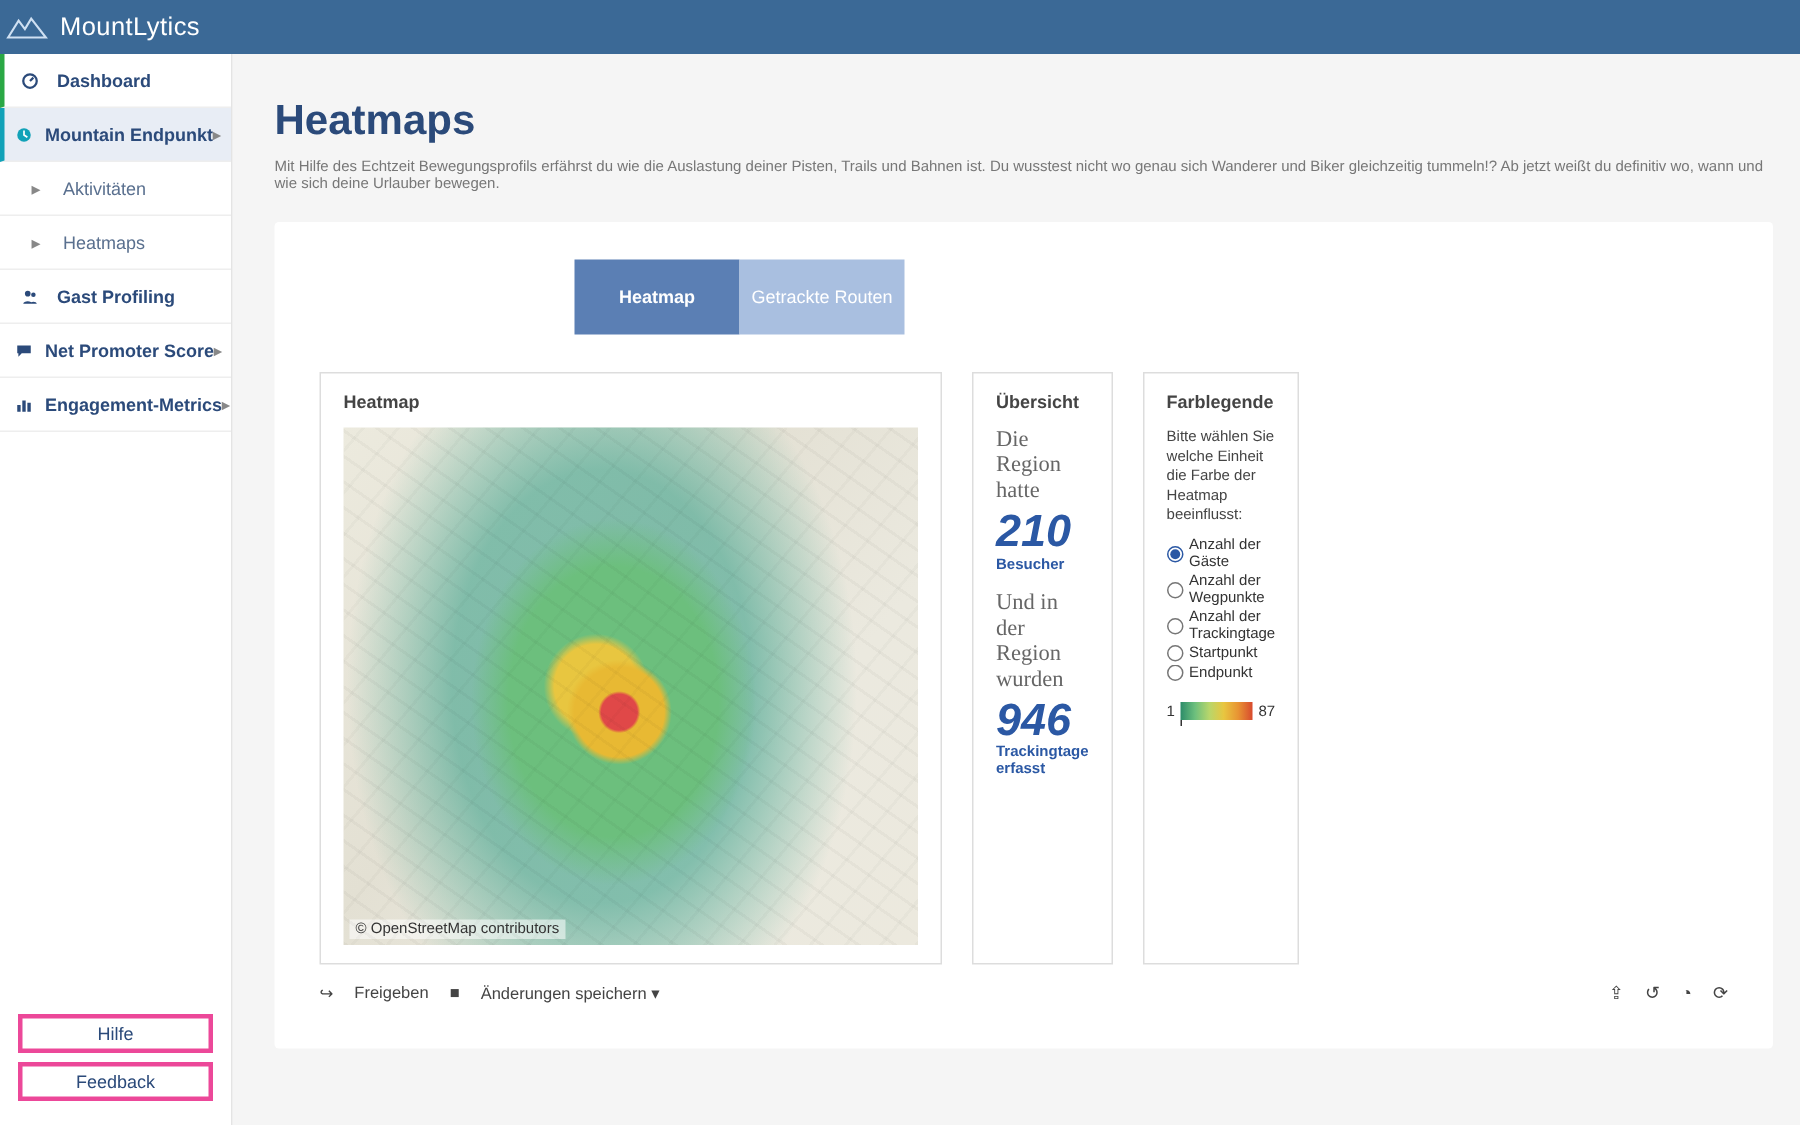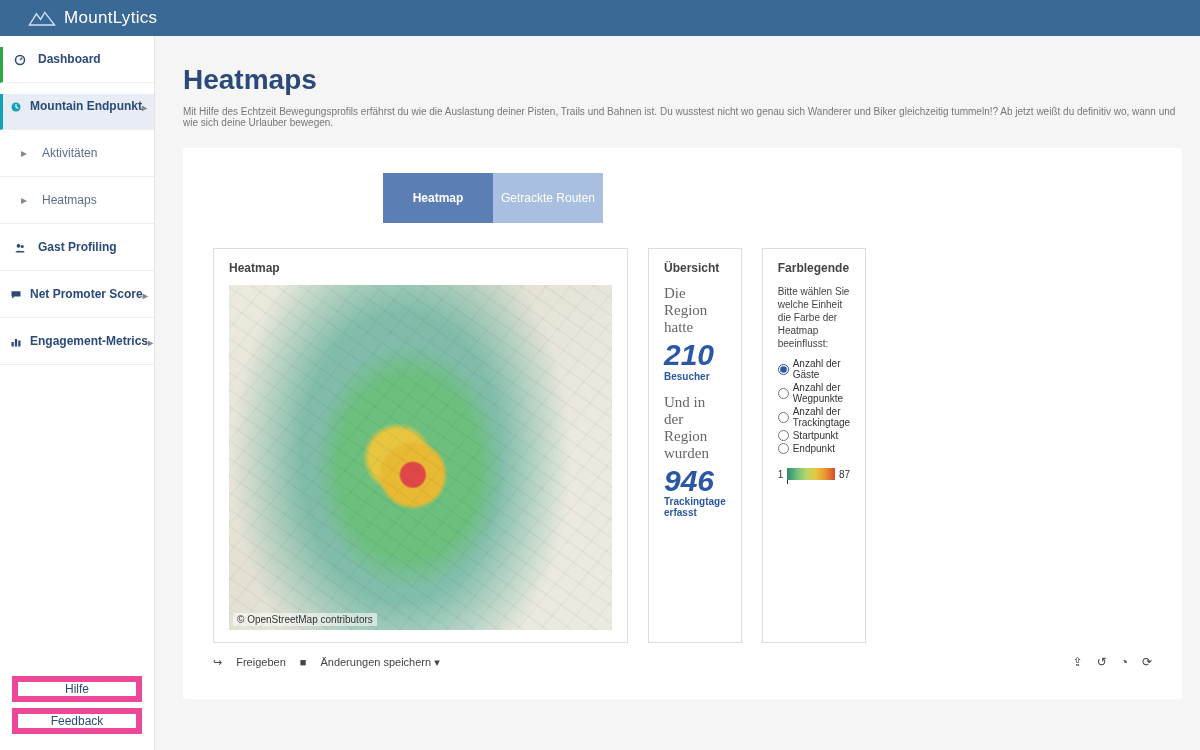--- a/index.html
+++ b/index.html
@@ -11,50 +11,49 @@
   overflow: hidden;
   color: #333;
 }
 
 
 .topbar {
   height: 36px;
   background: #3b6996;
   display: flex;
   align-items: center;
-  padding: 0 28px;
+  padding: 0 4px;
   color: #fff;
 }
 .logo-group { display: flex; align-items: center; gap: 8px; }
 .logo-svg { width: 28px; height: 18px; }
 .brand { font-size: 17px; font-weight: 400; letter-spacing: .3px; }
 
 
 .layout { display: flex; height: calc(750px - 36px); }
 .sidebar {
   width: 155px;
   background: #fff;
   border-right: 1px solid #e4e4e4;
   display: flex;
   flex-direction: column;
   font-size: 12px;
 }
 .nav { list-style: none; }
 .nav li {
   display: flex;
-  align-items: flex-end;
+  align-items: center;
   height: 36px;
   padding: 16px 10px;
   border-bottom: 1px solid #eee;
   cursor: pointer;
   color: #2b4a7a;
   font-weight: 600;
   position: relative;
   white-space: nowrap;
-  margin-top: 11px;
 }
 .nav li .nav-icon {
   width: 20px;
   display: inline-flex;
   justify-content: center;
   margin-right: 8px;
   color: #2b4a7a;
 }
 .nav li.sub {
   padding-left: 14px;
@@ -78,21 +77,21 @@
 .sidebar-bottom {
   margin-top: auto;
   padding: 10px 12px 10px 12px;
 }
 .sidebar-bottom button {
   display: block;
   width: 100%;
   height: 26px;
   margin-bottom: 6px;
   background: #fff;
-  border: 6px solid #ec4899;
+  border: 3px solid #ec4899;
   color: #2b4a7a;
   font-size: 12px;
   cursor: pointer;
 }
 
 
 .main {
   flex: 1;
   overflow-y: auto;
   padding: 28px 18px 20px 28px;

